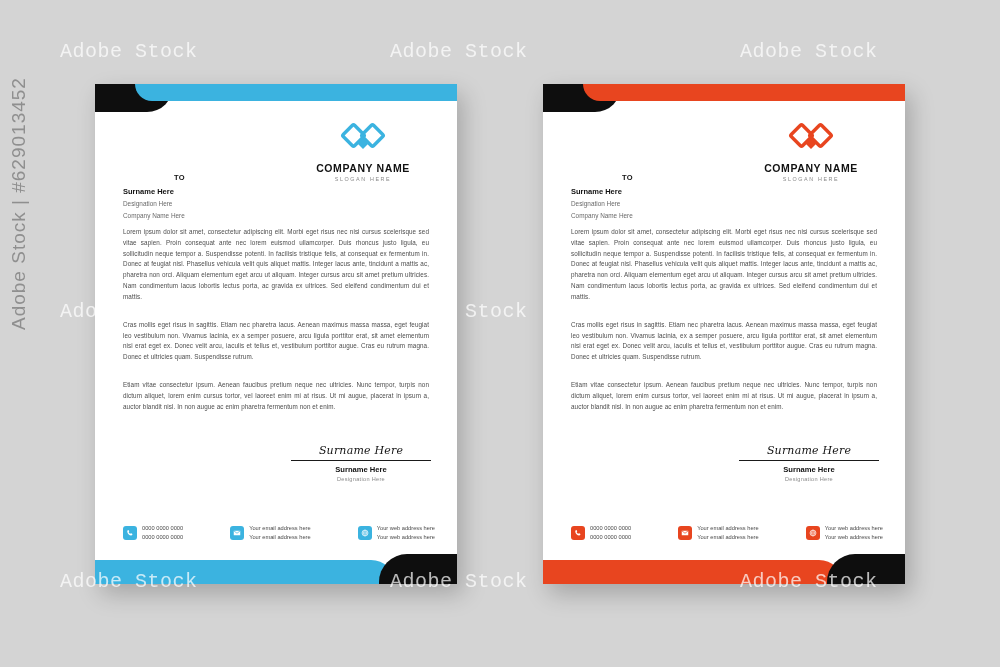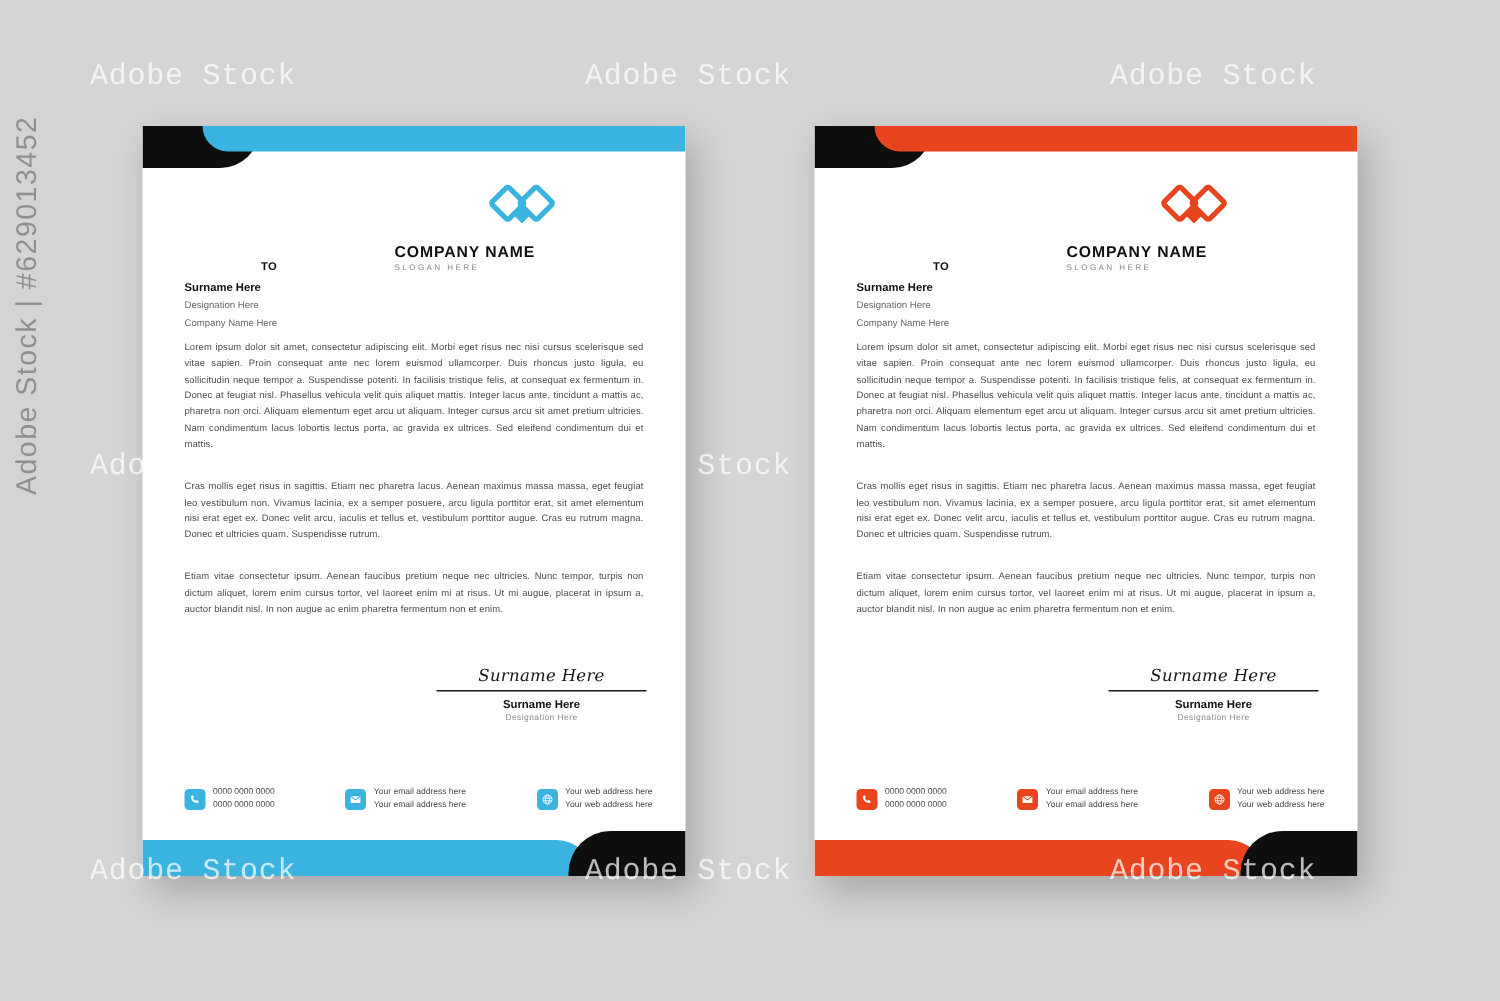--- a/index.html
+++ b/index.html
@@ -92,22 +92,22 @@
     bottom: 0; right: 0;
     width: 78px; height: 30px;
     background: #0e0e0e;
     border-top-left-radius: 28px;
   }
 
   
   .brand {
     position: absolute;
     top: 38px;
-    right: 24px;
-    text-align: left;
+    right: 9px;
+    text-align: center;
     width: 170px;
   }
   .logo {
     width: 46px; height: 34px;
     margin: 0 auto 6px auto;
     display: block;
   }
   .company-name {
     font-size: 10.5px;
     font-weight: bold;

